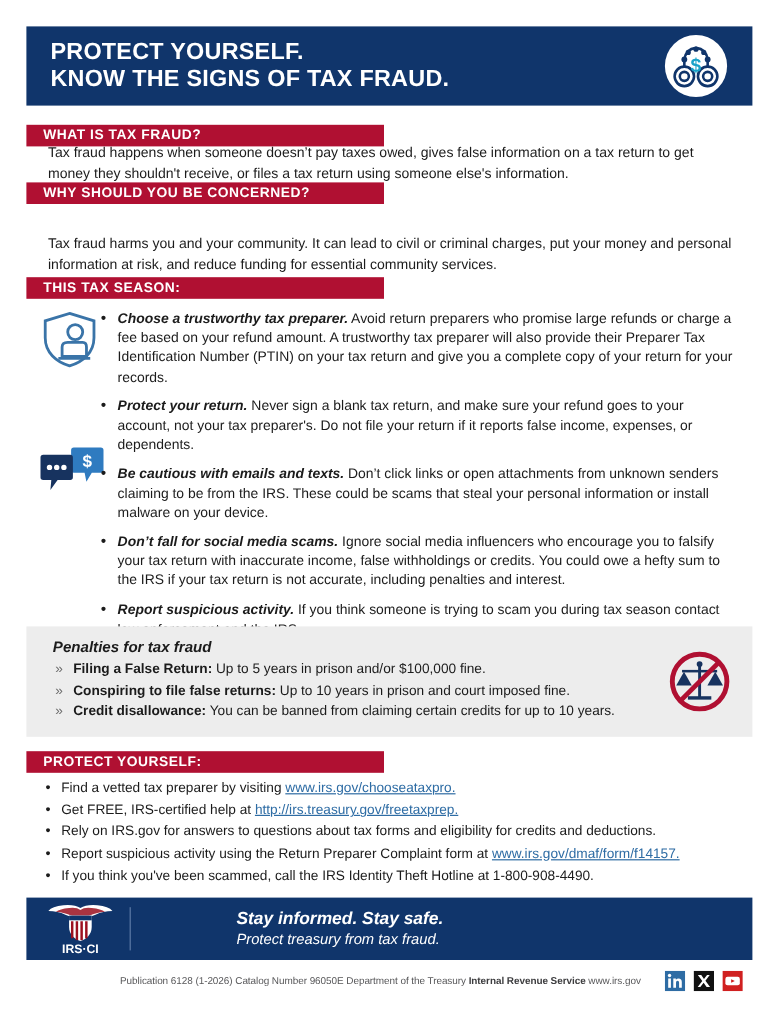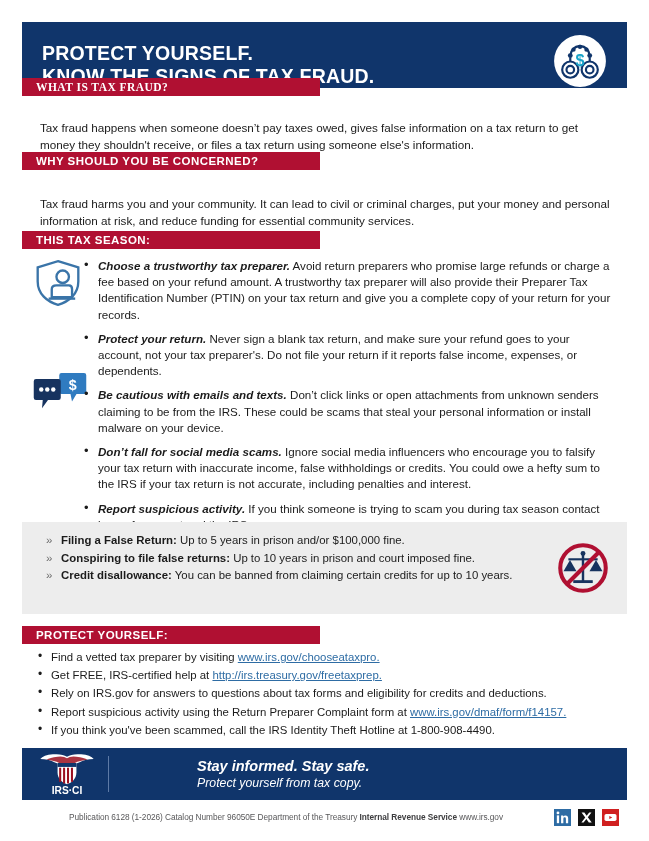--- a/index.html
+++ b/index.html
@@ -25,21 +25,21 @@
 
   
   .header {
     position: absolute;
     left: 22px;
     top: 22px;
     width: 605px;
     height: 66px;
     background: #10356b;
     display: flex;
-    align-items: flex-end;
+    align-items: center;
     box-sizing: border-box;
     padding: 0 14px 0 20px;
   }
   .header-title {
     color: #ffffff;
     font-weight: bold;
     font-size: 19.5px;
     line-height: 23px;
     letter-spacing: 0.2px;
     flex: 1;
@@ -233,22 +233,22 @@
     top: 806px;
     width: 605px;
     height: 22px;
     display: flex;
     align-items: center;
   }
   .pub-text {
     font-size: 8.3px;
     color: #58585a;
     flex: 1;
-    text-align: center;
-    padding-right: 4px;
+    text-align: right;
+    padding-right: 20px;
     letter-spacing: -0.05px;
   }
   .pub-text b { font-weight: bold; color: #3d3d3f; }
   .social {
     display: flex;
     gap: 7px;
     align-items: center;
     padding-right: 8px;
   }
   .sicon {
@@ -282,21 +282,21 @@
         <circle cx="32" cy="40" r="4.5"></circle>
         <circle cx="68" cy="40" r="4.5"></circle>
         <circle cx="38" cy="29" r="4"></circle>
         <circle cx="62" cy="29" r="4"></circle>
         <circle cx="50" cy="24" r="4"></circle>
       </g>
       <text x="50" y="60" font-family="Liberation Sans, sans-serif" font-size="30" font-weight="bold" fill="#19a3c9" text-anchor="middle">$</text>
     </svg>
   </div>
 
-  <div class="bar" style="top:78px;font-family:Liberation Serif, serif;">
+  <div class="bar" style="top:104px;">
     <span>WHAT IS TAX FRAUD?</span>
   </div>
   <div class="para" style="top:120px;">Tax fraud happens when someone doesn’t pay taxes owed, gives false information on a tax return to get money they shouldn't receive, or files a tax return using someone else's information.</div>
 
   <div class="bar" style="top:152px;">
     <span>WHY SHOULD YOU BE CONCERNED?</span>
   </div>
   <div class="para" style="top:196px;">Tax fraud harms you and your community. It can lead to civil or criminal charges, put your money and personal information at risk, and reduce funding for essential community services.</div>
 
   <div class="bar" style="top:231px;">
@@ -333,20 +333,21 @@
     </div>
     <div class="tip">
       <b>Don’t fall for social media scams.</b><span> Ignore social media influencers who encourage you to falsify your tax return with inaccurate income, false withholdings or credits. You could owe a hefty sum to the IRS if your tax return is not accurate, including penalties and interest.</span>
     </div>
     <div class="tip">
       <b>Report suspicious activity.</b><span> If you think someone is trying to scam you during tax season contact law enforcement and the IRS.</span>
     </div>
   </div>
 
   <div class="penalties">
+    <div class="pen-title">Penalties for tax fraud</div>
     <div class="pen-item">
       <b>Filing a False Return:</b><span> Up to 5 years in prison and/or $100,000 fine.</span>
     </div>
     <div class="pen-item">
       <b>Conspiring to file false returns:</b><span> Up to 10 years in prison and court imposed fine.</span>
     </div>
     <div class="pen-item">
       <b>Credit disallowance:</b><span> You can be banned from claiming certain credits for up to 10 years.</span>
     </div>
     <svg class="pen-icon" viewBox="0 0 64 64">
@@ -399,21 +400,21 @@
         <rect x="26" y="20" width="2.6" height="18"></rect>
         <rect x="31" y="20" width="2.6" height="20"></rect>
         <rect x="36" y="20" width="2.6" height="20"></rect>
         <rect x="41" y="20" width="2.6" height="18"></rect>
       </g>
       <text x="36" y="54" font-family="Liberation Sans, sans-serif" font-size="13" font-weight="bold" fill="#ffffff" text-anchor="middle">IRS·CI</text>
     </svg>
     <div class="footer-divider"></div>
     <div class="tagline">
       <div class="tagline-main">Stay informed. Stay safe.</div>
-      <div class="tagline-sub">Protect yourself from tax copy.</div>
+      <div class="tagline-sub">Protect treasury from tax fraud.</div>
     </div>
   </div>
 
   <div class="publine">
     <div class="pub-text"><span>Publication 6128 (1-2026) Catalog Number 96050E Department of the Treasury </span><b>Internal Revenue Service</b><span> www.irs.gov</span></div>
     <div class="social">
       <svg class="sicon" viewBox="0 0 24 24">
         <rect width="24" height="24" fill="#2e6ca4"></rect>
         <rect x="4" y="9" width="3.2" height="11" fill="#ffffff"></rect>
         <circle cx="5.6" cy="5.5" r="2" fill="#ffffff"></circle>

